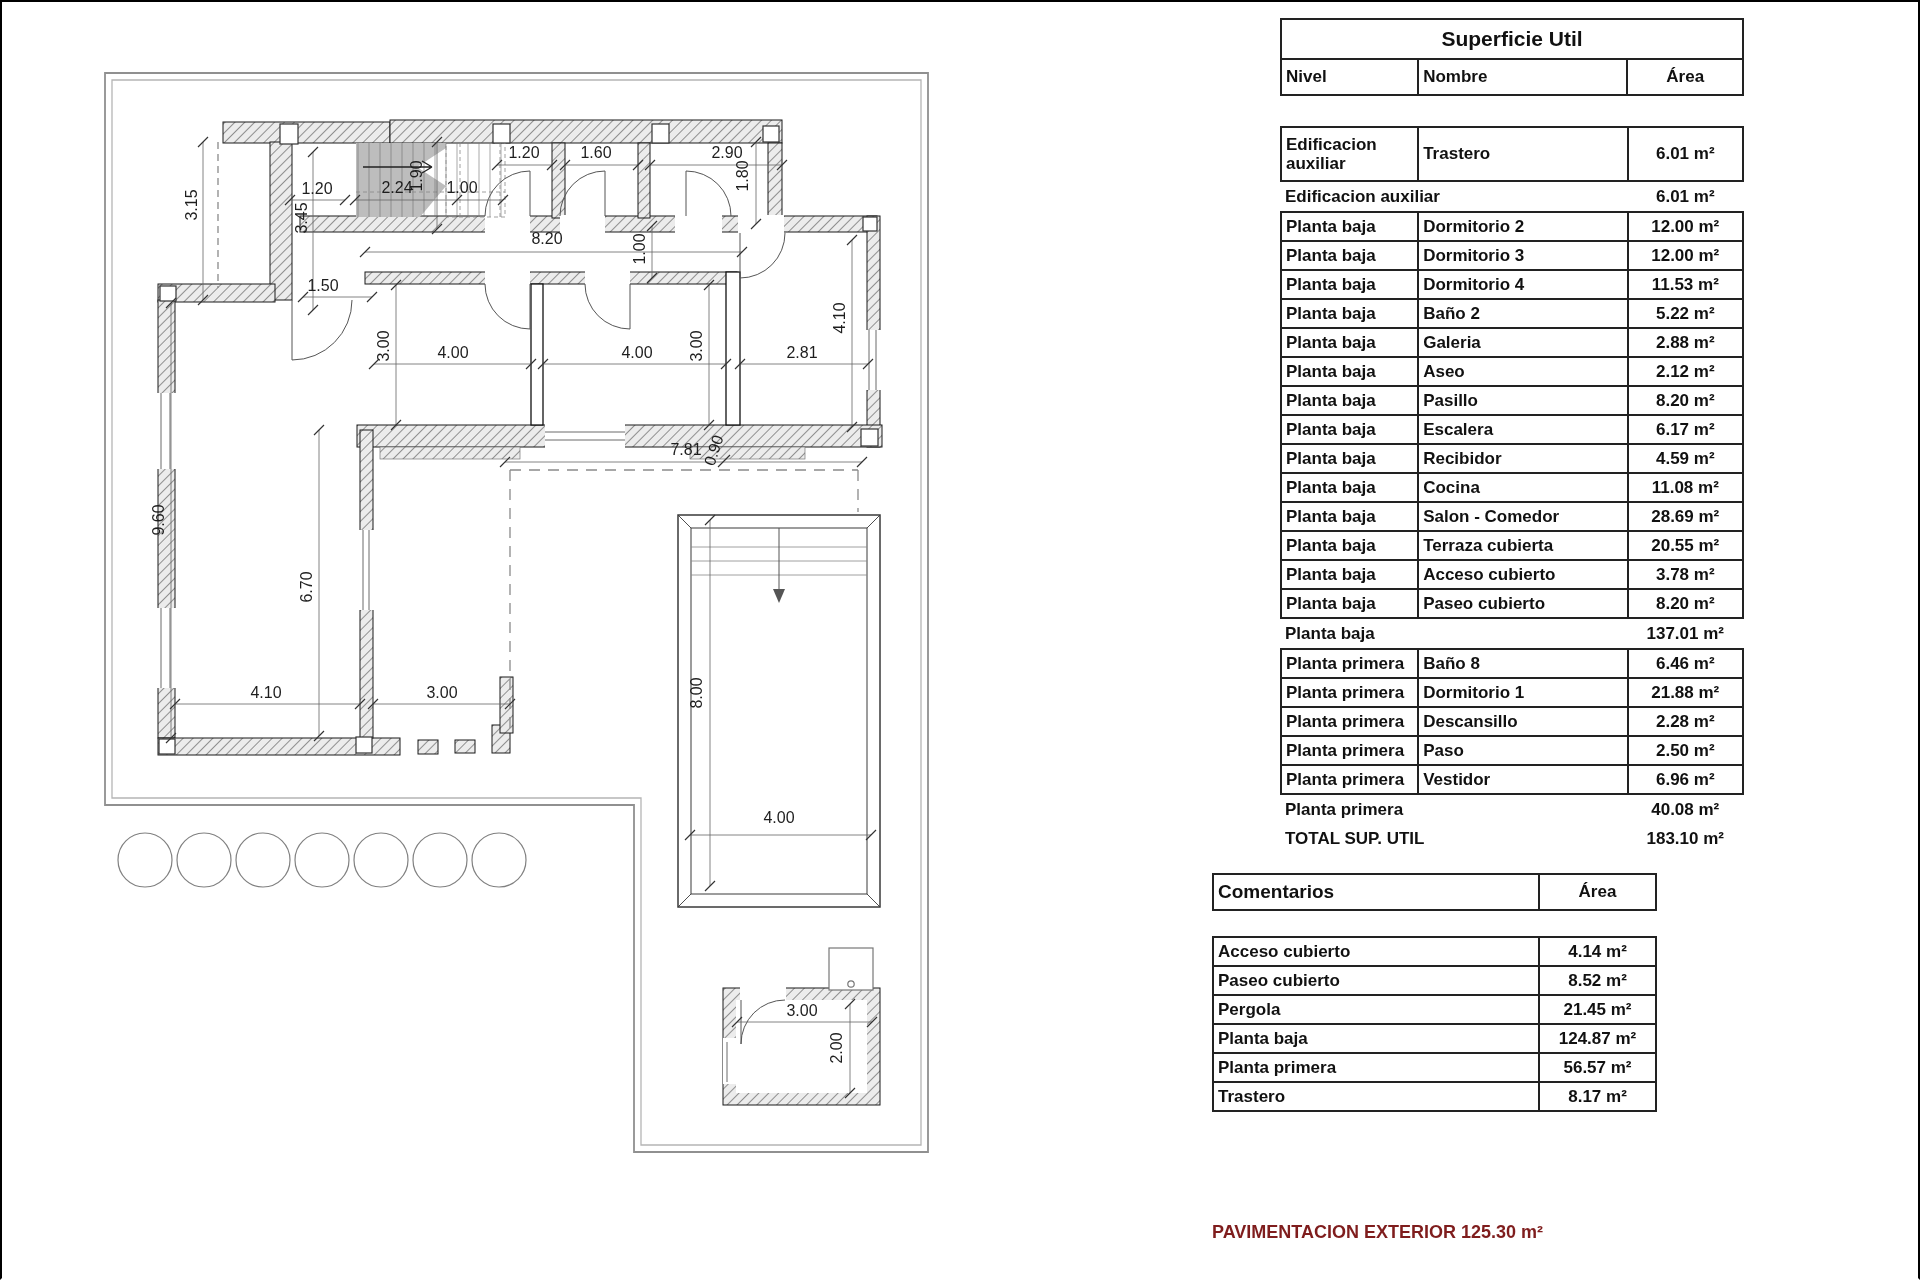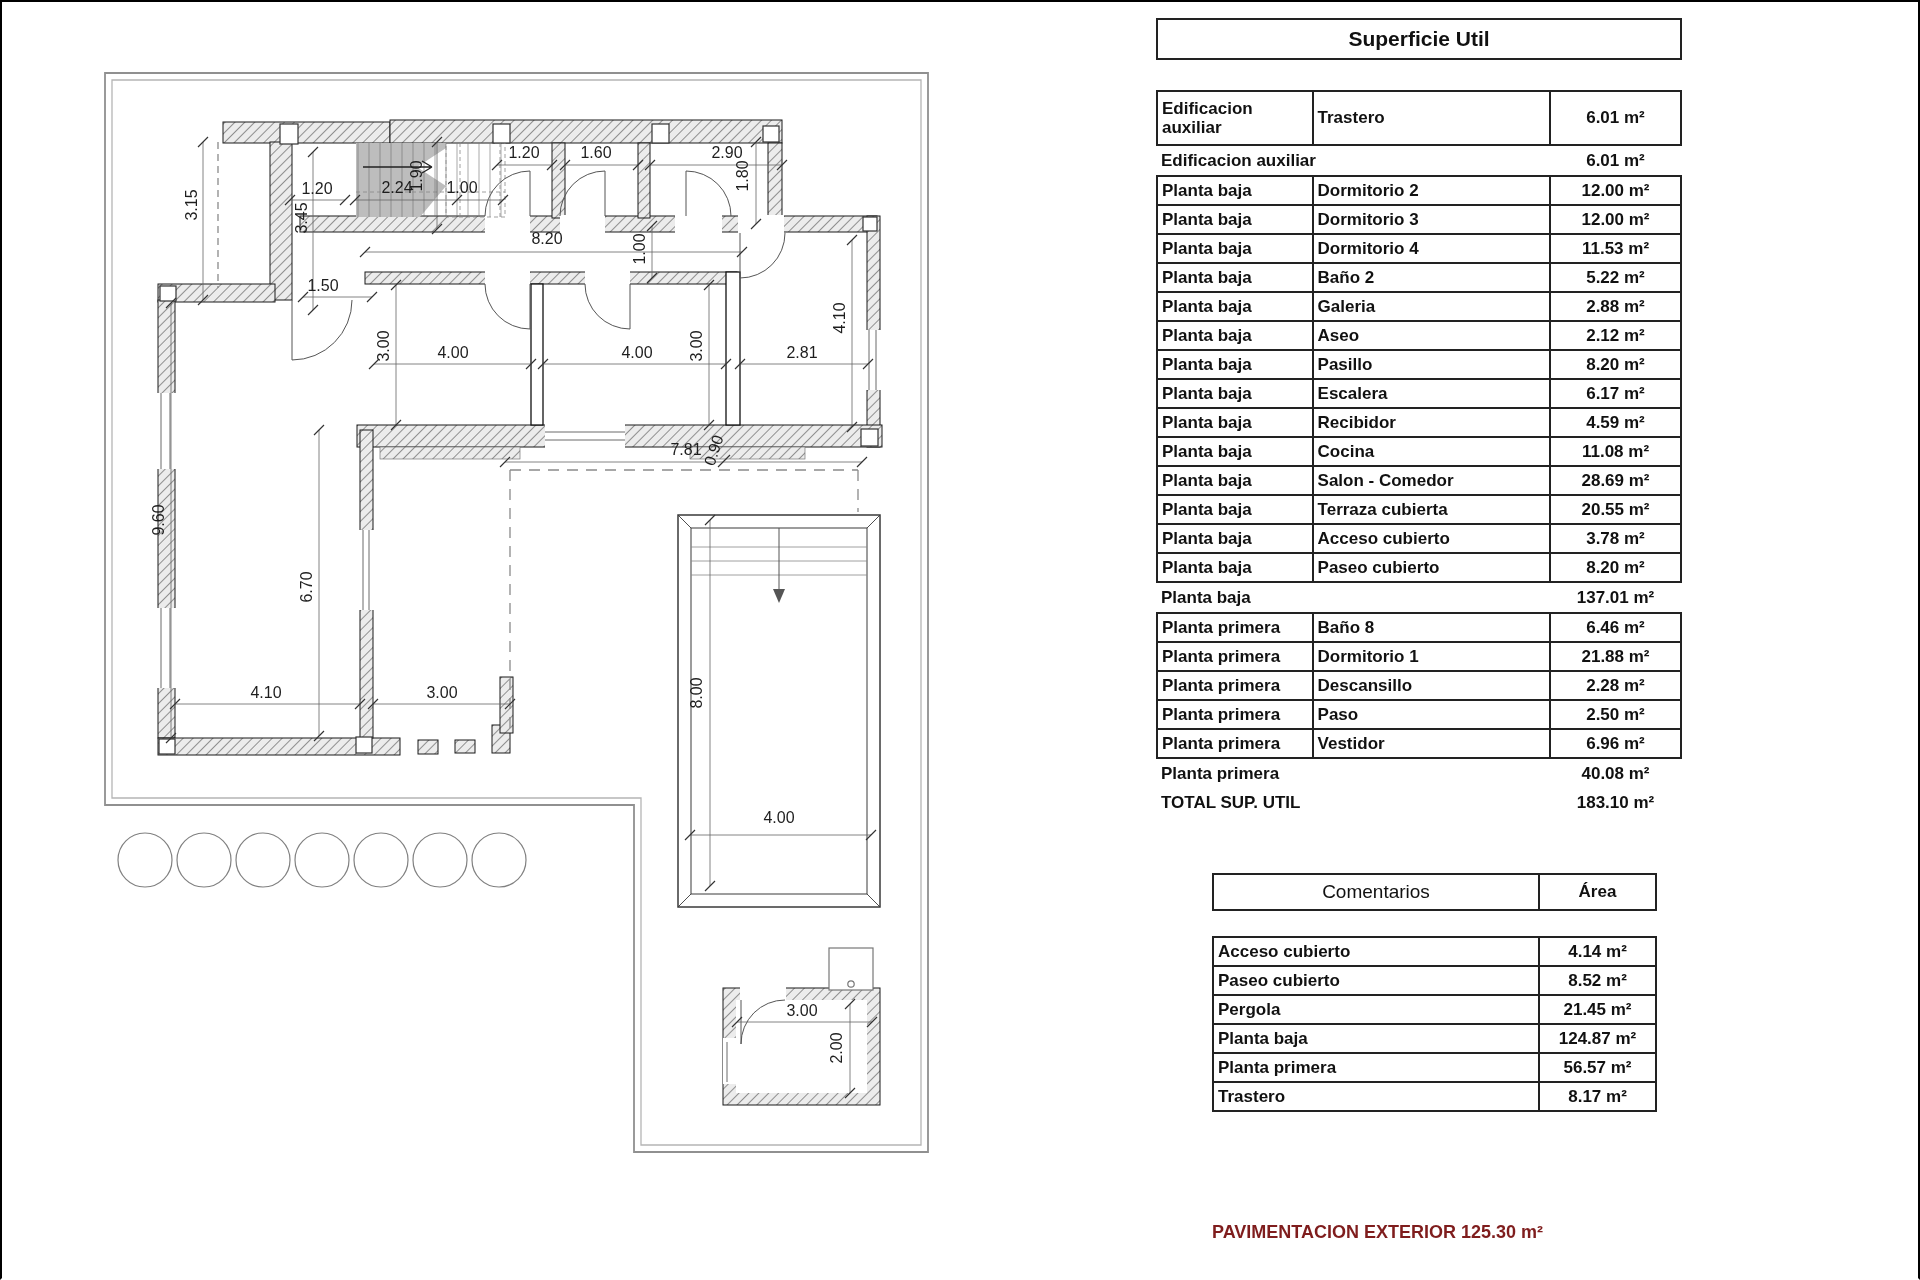--- a/index.html
+++ b/index.html
@@ -3,36 +3,36 @@
 <meta charset="utf-8">
 <style>
   html,body{margin:0;padding:0}
   body{width:1920px;height:1280px;position:relative;background:#fff;
        font-family:"Liberation Sans",sans-serif;color:#111;overflow:hidden}
   .frame{position:absolute;left:0;top:0;width:1916px;height:1276px;
          border:2px solid #000;border-bottom:2px solid #fff;pointer-events:none}
   svg text{font-family:"Liberation Sans",sans-serif}
 
   .panel{position:absolute}
-  #t1{left:1156px;top:18px;width:526px}
+  #t1{left:1280px;top:18px;width:464px}
   #t2{left:1212px;top:873px;width:443px}
   table.tbl{border-collapse:collapse;table-layout:fixed;width:100%;
             font-weight:bold;font-size:17px;color:#111}
   .tbl td{padding:0 4px;height:27px;overflow:hidden;white-space:nowrap}
   .title td{font-size:21px;text-align:center;height:38px;border:2px solid #222}
   .hdr td{border:2px solid #222;height:34px}
   .body{margin-top:30px}
   #t2 .body{margin-top:25px}
   tr.data td{border:2px solid #222}
   tr.tall td{height:52px}
   tr.tall .nv{white-space:normal;line-height:1.12}
   tr.summary td{border:none;height:29px}
   .ar{text-align:center}
   .nm{padding-left:8px}
-  .comh{font-weight:normal;font-size:19px;text-align:center}
+  .comh{font-weight:bold;font-size:19px;}
   .pav{position:absolute;left:1212px;top:1222px;font-weight:bold;font-size:18px;color:#7f1d1d}
 </style>
 </head>
 <body>
 
 <div class="frame"></div>
 
 <svg viewBox="0 0 1000 1280" width="1000" height="1280" style="position:absolute;left:0;top:0">
   <defs>
     <pattern id="hatch" width="7" height="7" patternUnits="userSpaceOnUse" patternTransform="rotate(45)">
@@ -197,20 +197,25 @@
   <table class="tbl">
     <colgroup>
         <col style="width:133px">
         <col style="width:203px">
         <col style="width:112px">
       </colgroup>
     <tbody>
         <tr class="title">
           <td colspan="3">Superficie Util</td>
         </tr>
+    <tr class="hdr">
+      <td>Nivel</td>
+      <td class="nm">Nombre</td>
+      <td class="ar">Área</td>
+    </tr>
   </tbody>
     </table>
   <table class="tbl body">
     <colgroup>
         <col style="width:133px">
         <col style="width:203px">
         <col style="width:112px">
       </colgroup>
     <tbody>
 

